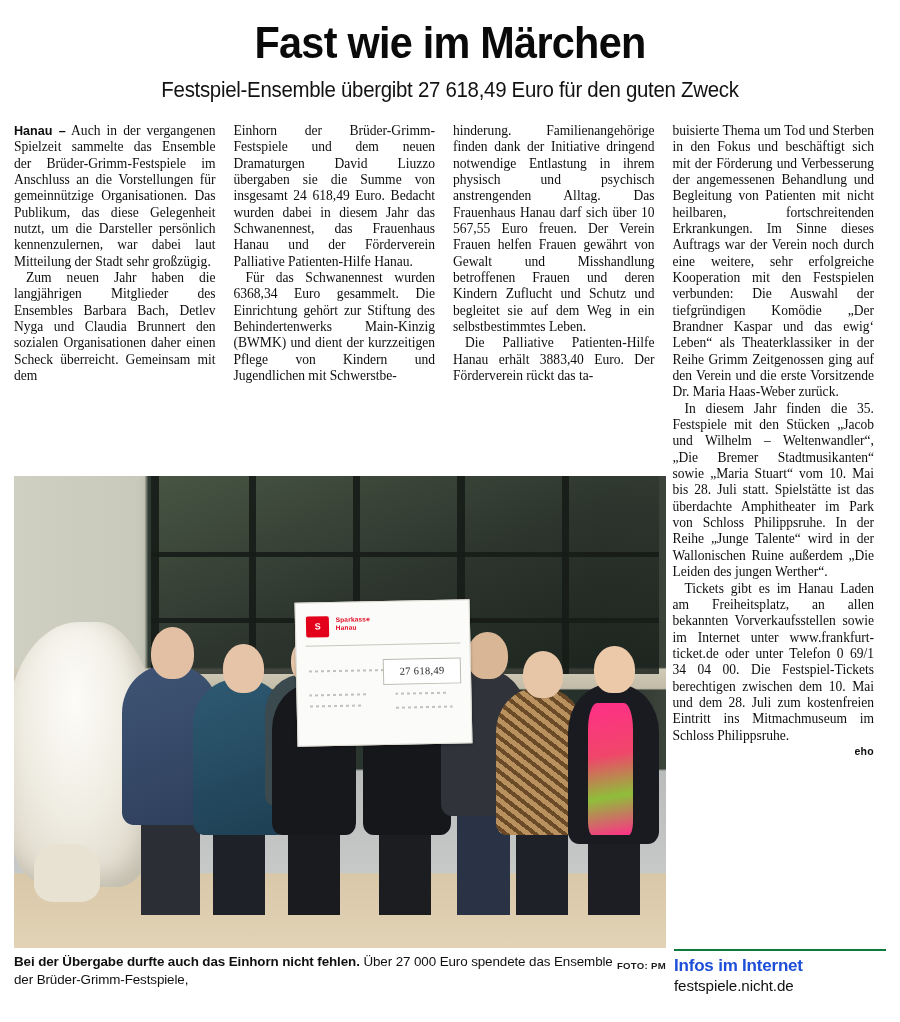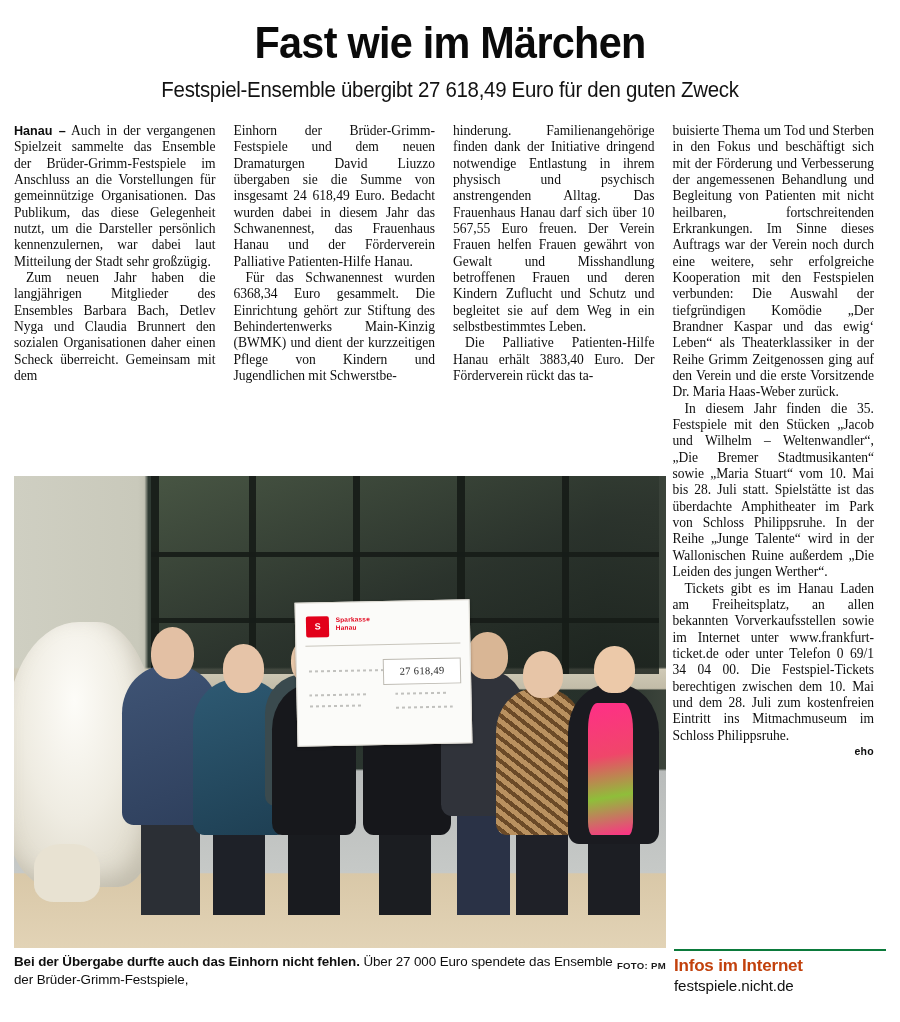--- a/index.html
+++ b/index.html
@@ -382,17 +382,17 @@
     </div>
   </div>
 
   <div class="caption">
     <span class="credit">FOTO: PM</span>
     <b>Bei der Übergabe durfte auch das Einhorn nicht fehlen.</b><span> Über 27 000 Euro spendete das Ensemble der Brüder-Grimm-Festspiele,</span>
   </div>
 
   <div class="infobox">
     <div class="rule-top" style="background: rgb(11, 122, 59);"></div>
-    <div class="title" style="color: #c2410c;">Infos im Internet</div>
+    <div class="title" style="color: #1d4ed8;">Infos im Internet</div>
     <div class="url">festspiele.nicht.de</div>
   </div>
 
 </div>
 
 </body></html>

